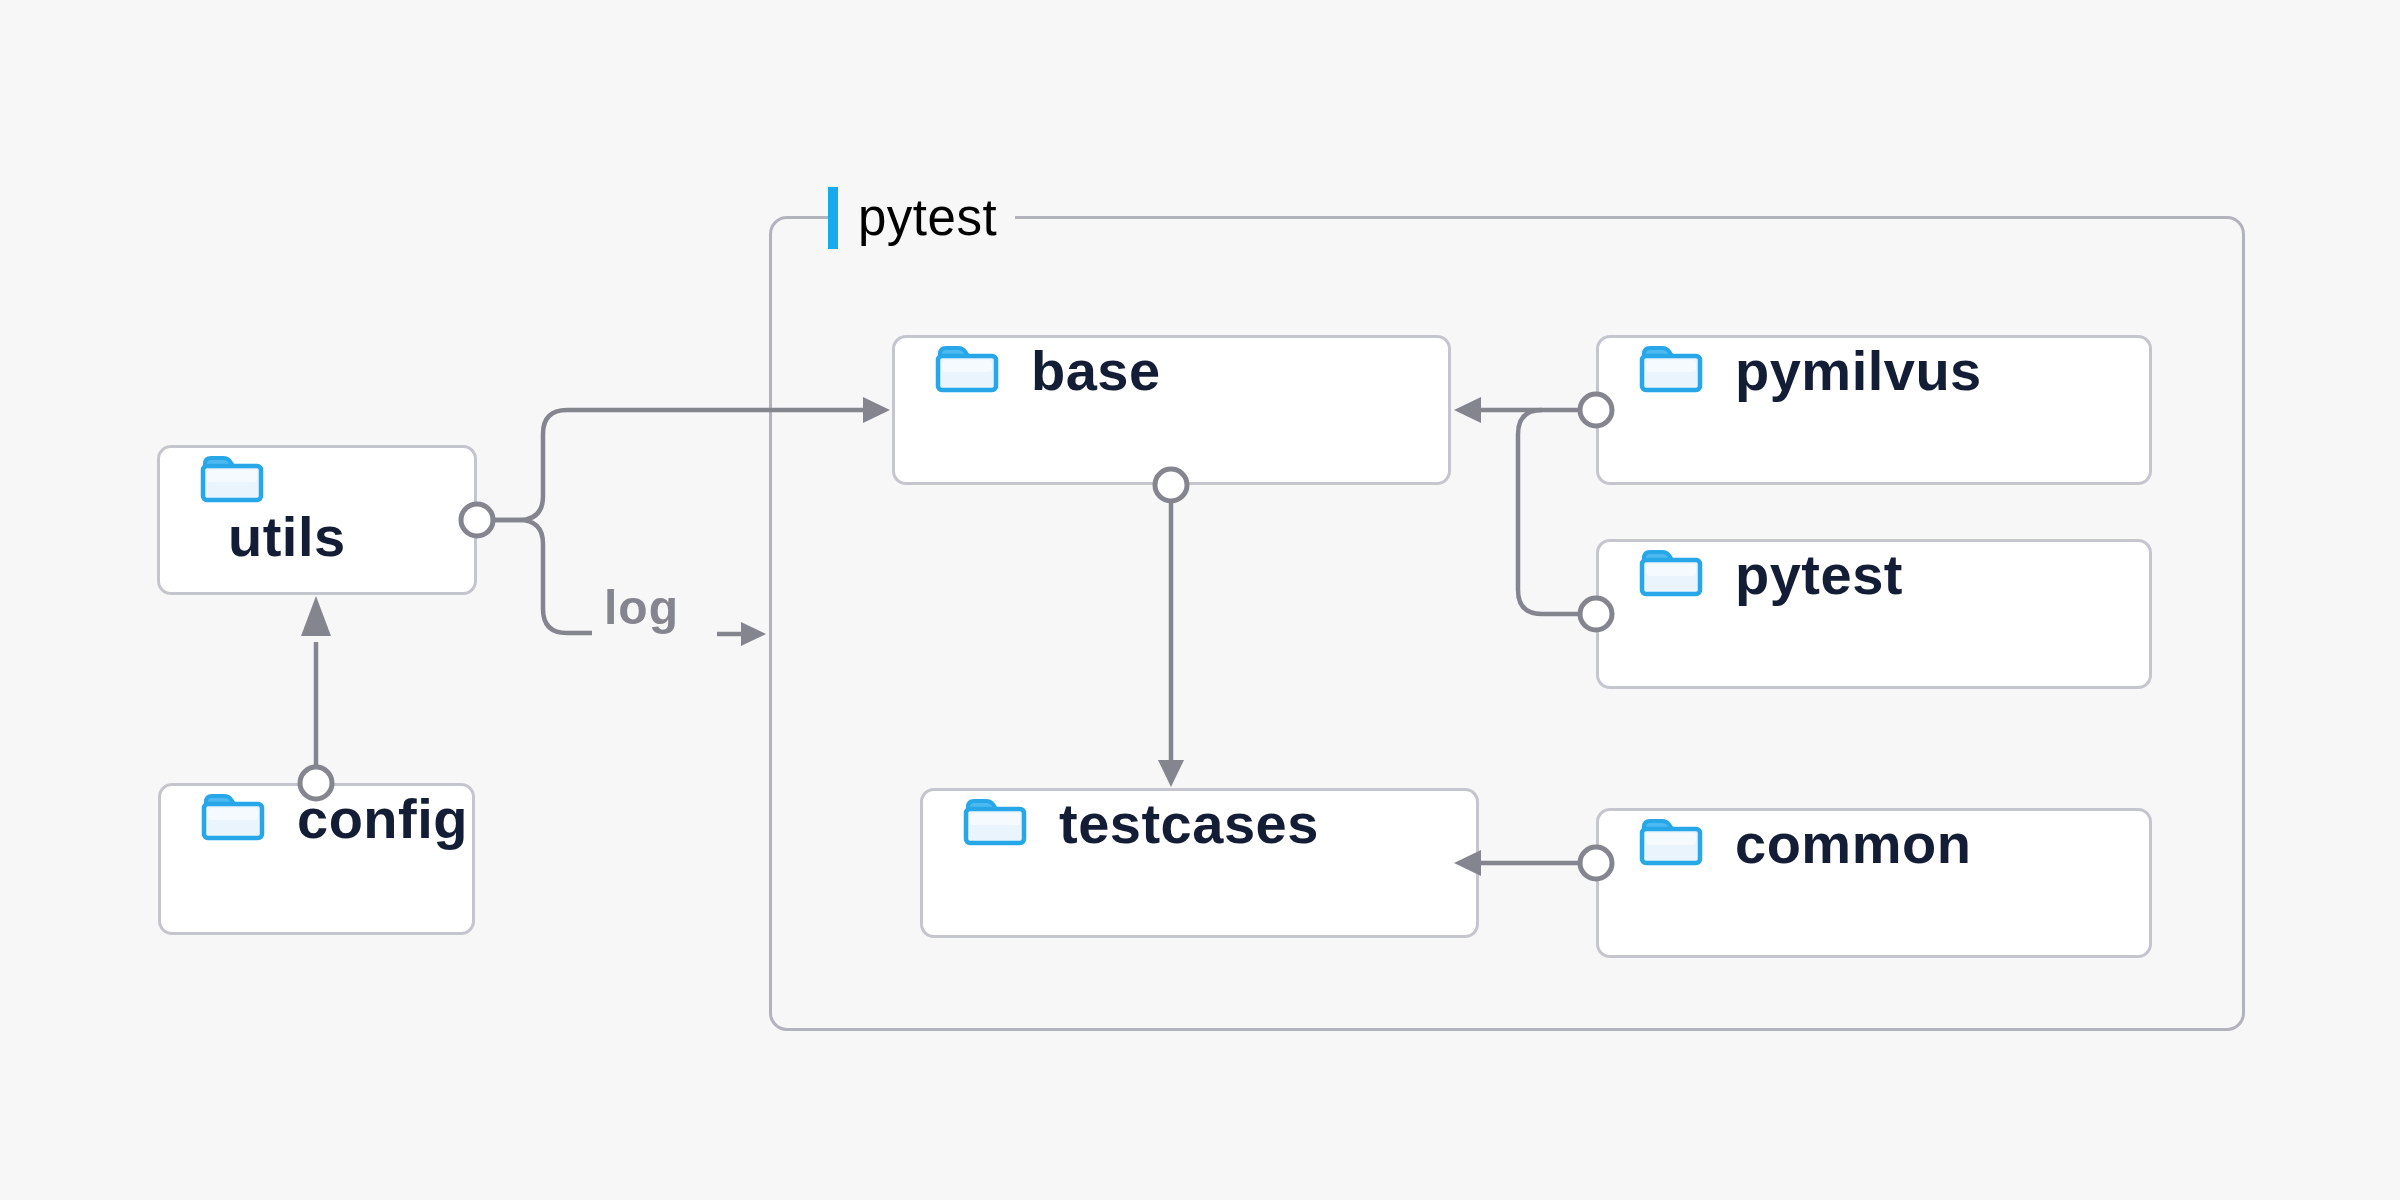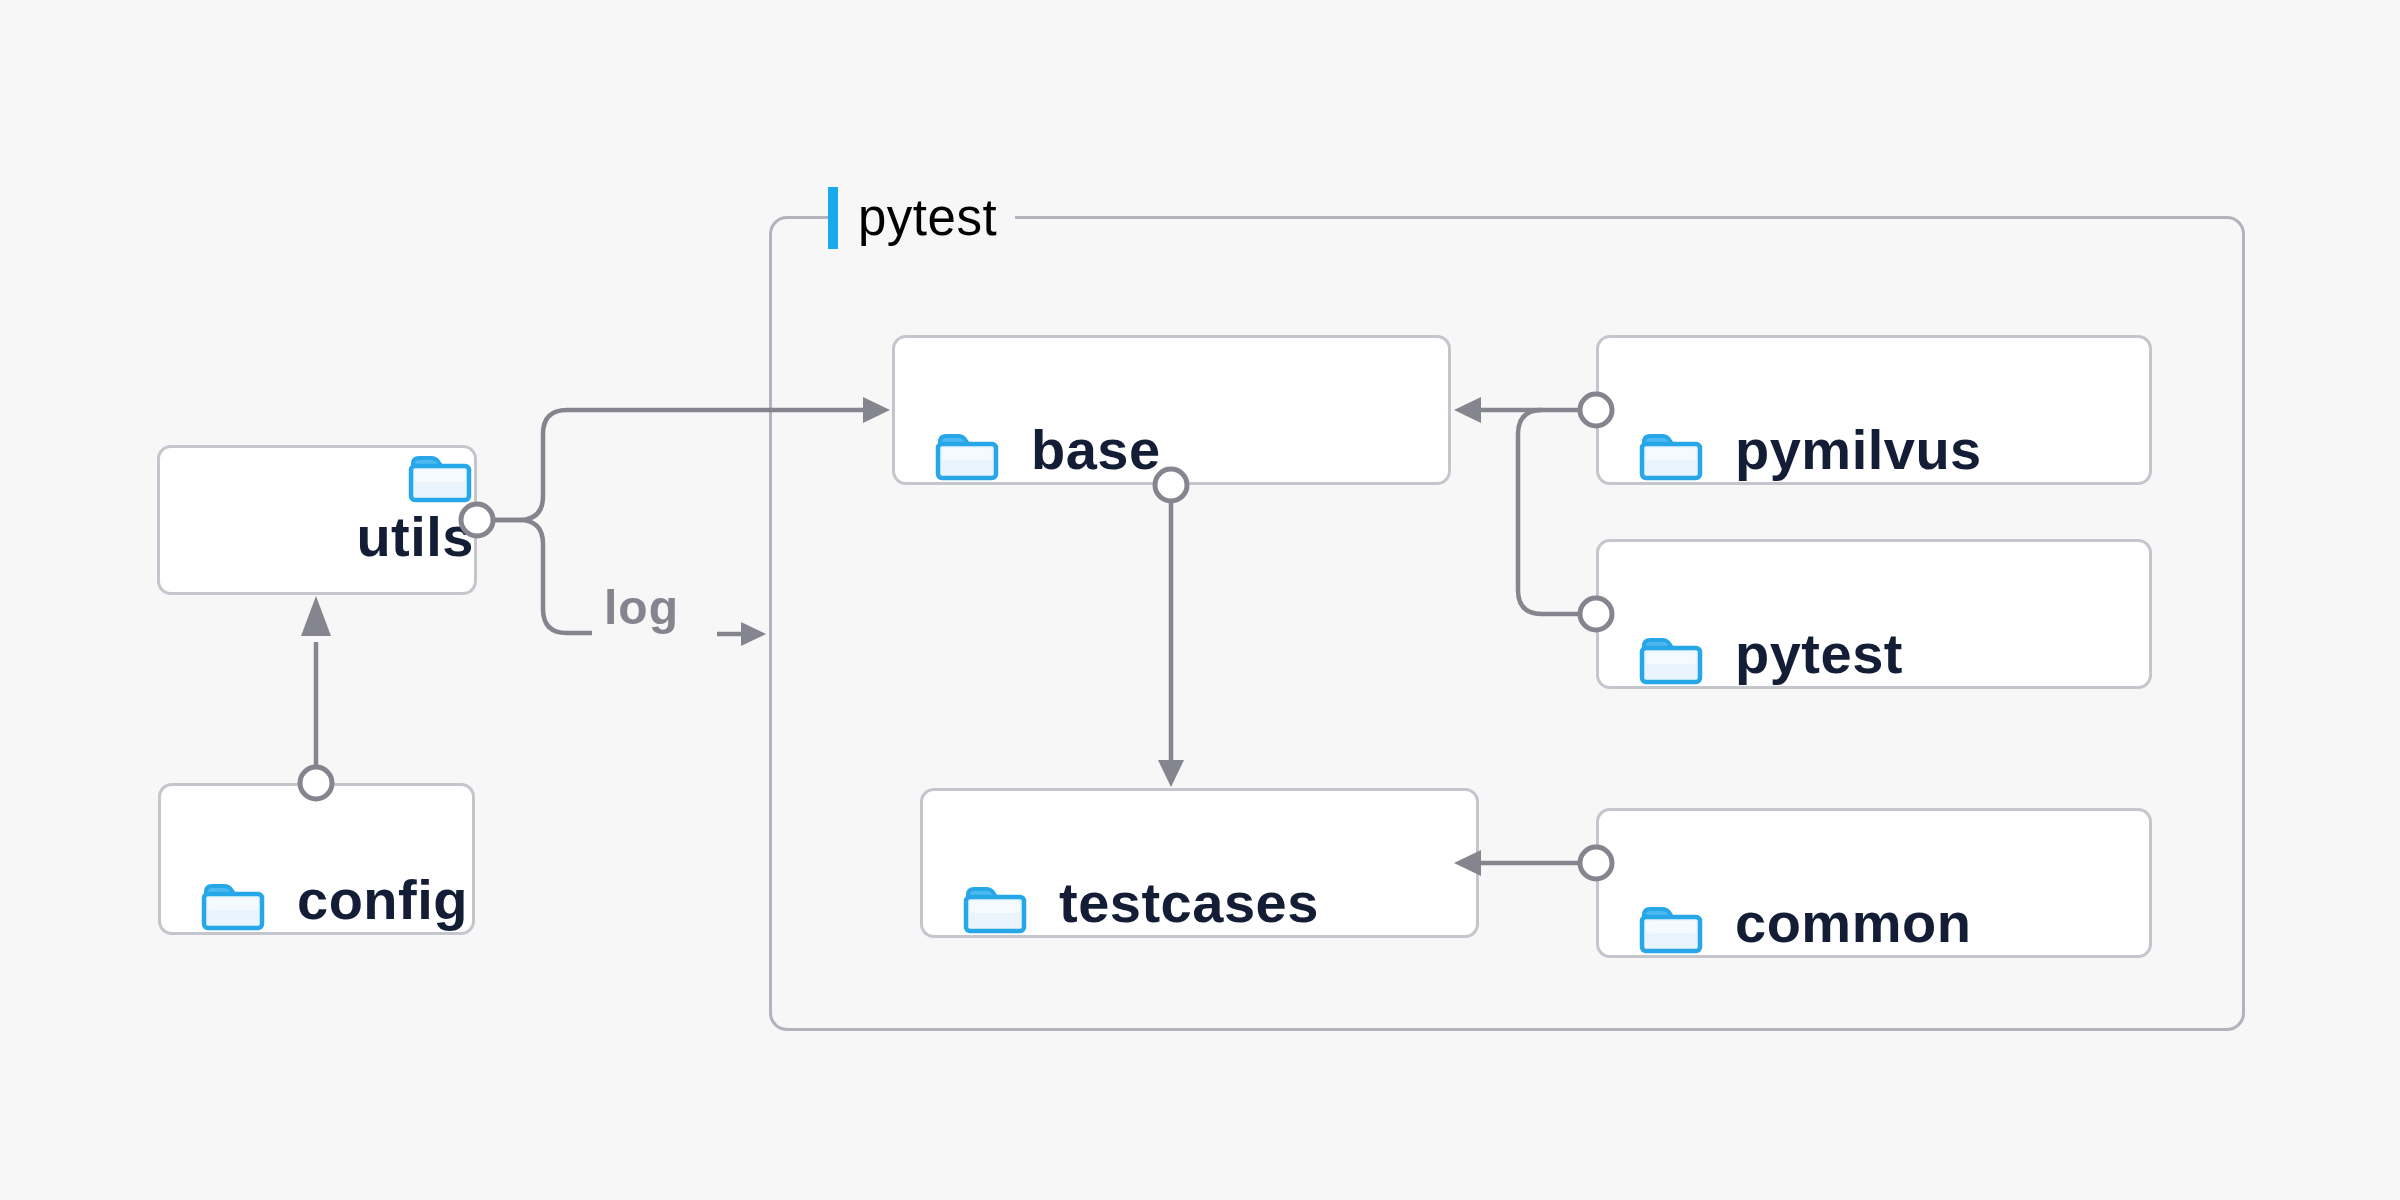--- a/index.html
+++ b/index.html
@@ -51,21 +51,21 @@
     line-height: 64px;
   }
   
   .node {
     position: absolute;
     background: #ffffff;
     border: 3px solid #c5c5cd;
     border-radius: 14px;
     box-sizing: border-box;
     display: flex;
-    align-items: flex-end;
+    align-items: flex-start;
     padding-left: 38px;
   }
   .node-label {
     font-size: 56px;
     font-weight: 700;
     color: #131d36;
     letter-spacing: 0.5px;
     margin-left: 30px;
     white-space: nowrap;
   }

